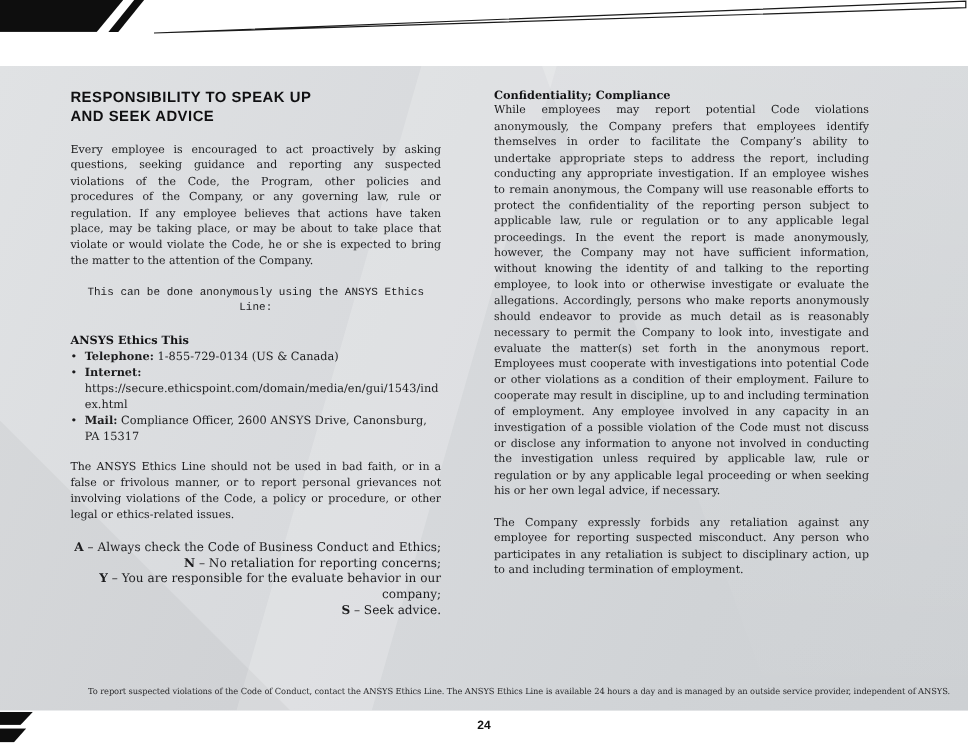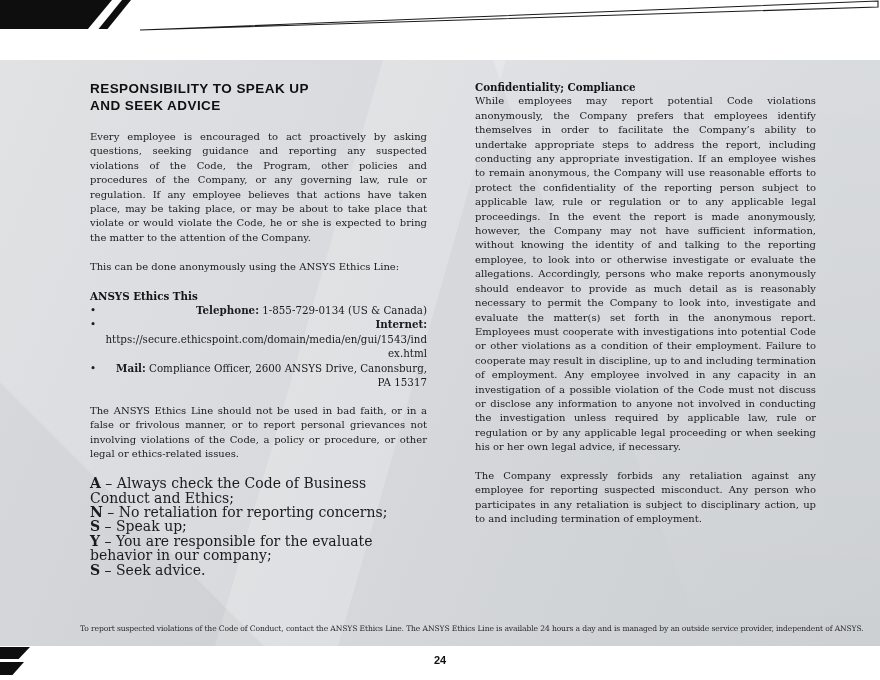--- a/index.html
+++ b/index.html
@@ -15,36 +15,36 @@
 
   
   .panel{ position:absolute; top:60px; left:0; width:880px; height:586px;
     background:linear-gradient(112deg,#e0e2e4 0%,#d8dadd 40%,#d0d3d6 75%,#cdd0d3 100%); overflow:hidden; }
   .sheen{ position:absolute; top:0; height:100%; pointer-events:none; }
   .s1{ left:0; width:100%; background:linear-gradient(180deg,rgba(255,255,255,.20),rgba(255,255,255,0));
        clip-path:polygon(56% 0,100% 0,100% 100%,80% 100%); }
   .s2{ left:34%; width:14%; background:rgba(255,255,255,.20); transform:skewX(-16deg); }
   .s3{ left:0; width:30%; background:rgba(0,0,0,.035); clip-path:polygon(0 55%,100% 100%,0 100%); }
 
-  .columns{ position:absolute; top:20px; left:90px; width:726px; display:flex; gap:48px; }
+  .columns{ position:absolute; top:20px; left:64px; width:726px; display:flex; gap:48px; }
   .col-left{ width:341px; }
   .col-right{ width:345px; }
 
   h1.title{ font-family:"Liberation Sans","DejaVu Sans",sans-serif; font-weight:bold; font-size:13.5px;
     line-height:17px; letter-spacing:.45px; color:#101012; margin-bottom:16px; }
   h3.sub{ font-size:10.3px; line-height:14.4px; font-weight:bold; color:#131315; }
   p.body{ font-size:10px; line-height:14.4px; text-align:justify; margin:0 0 14.5px 0; hyphens:auto; }
-  p.nojust{ text-align:left; }
+  p.nojust{ text-align:center;font-family:Liberation Mono, monospace; }
 
   .bullet{ display:flex; font-size:10.3px; line-height:14.4px; }
   .bullet .dot{ width:13px; flex:none; }
-  .bullet .btxt{ flex:1; overflow-wrap:anywhere;text-align:right; }
+  .bullet .btxt{ flex:1; overflow-wrap:anywhere; }
   .bullets{ margin-bottom:14.5px; }
 
-  .acro-line{ font-size:14px; line-height:14.4px; text-align:left; }
+  .acro-line{ font-size:11px; line-height:14.4px; text-align:right; }
 
   .footer-note{ position:absolute; left:80px; bottom:13px; width:760px; font-size:7.6px;
     letter-spacing:-0.12px; color:#2a2a2c; white-space:nowrap; }
 
   .page-number{ position:absolute; top:654px; left:0; width:880px; text-align:center;
     font-family:"Liberation Sans","DejaVu Sans",sans-serif; font-weight:bold; font-size:11px; color:#111; }
 
   
   .bshape1{ position:absolute; top:647px; left:0; width:30px; height:12px; background:#0e0e0e;
     clip-path:polygon(0 0,100% 0,62% 100%,0 100%); }
@@ -90,21 +90,20 @@
           <span class="dot">•</span>
           <span class="btxt"><b>Mail:</b><span> Compliance Officer, 2600 ANSYS Drive, Canonsburg, PA 15317</span></span>
         </div>
       </div>
 
       <p class="body">The ANSYS Ethics Line should not be used in bad faith, or in a false or frivolous manner, or to report personal grievances not involving violations of the Code, a policy or procedure, or other legal or ethics-related issues.</p>
 
       <div>
         <div class="acro-line"><b>A</b><span> – Always check the Code of Business Conduct and Ethics;</span></div>
         <div class="acro-line"><b>N</b><span> – No retaliation for reporting concerns;</span></div>
-        <div class="acro-line"><b>S</b><span> – Speak up;</span></div>
         <div class="acro-line"><b>Y</b><span> – You are responsible for the evaluate behavior in our company;</span></div>
         <div class="acro-line"><b>S</b><span> – Seek advice.</span></div>
       </div>
     </div>
 
     <div class="col-right">
       <h3 class="sub">Confidentiality; Compliance</h3>
       <p class="body">While employees may report potential Code violations anonymously, the Company prefers that employees identify themselves in order to facilitate the Company’s ability to undertake appropriate steps to address the report, including conducting any appropriate investigation. If an employee wishes to remain anonymous, the Company will use reasonable efforts to protect the confidentiality of the reporting person subject to applicable law, rule or regulation or to any applicable legal proceedings. In the event the report is made anonymously, however, the Company may not have sufficient information, without knowing the identity of and talking to the reporting employee, to look into or otherwise investigate or evaluate the allegations. Accordingly, persons who make reports anonymously should endeavor to provide as much detail as is reasonably necessary to permit the Company to look into, investigate and evaluate the matter(s) set forth in the anonymous report. Employees must cooperate with investigations into potential Code or other violations as a condition of their employment. Failure to cooperate may result in discipline, up to and including termination of employment. Any employee involved in any capacity in an investigation of a possible violation of the Code must not discuss or disclose any information to anyone not involved in conducting the investigation unless required by applicable law, rule or regulation or by any applicable legal proceeding or when seeking his or her own legal advice, if necessary.</p>
       <p class="body">The Company expressly forbids any retaliation against any employee for reporting suspected misconduct. Any person who participates in any retaliation is subject to disciplinary action, up to and including termination of employment.</p>
     </div>

